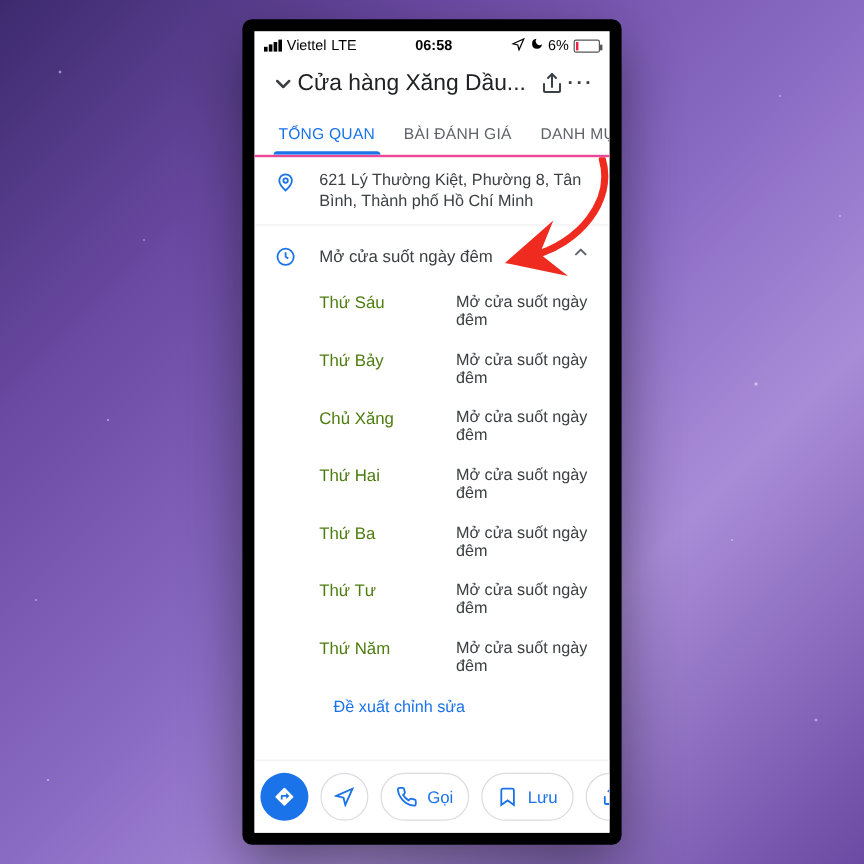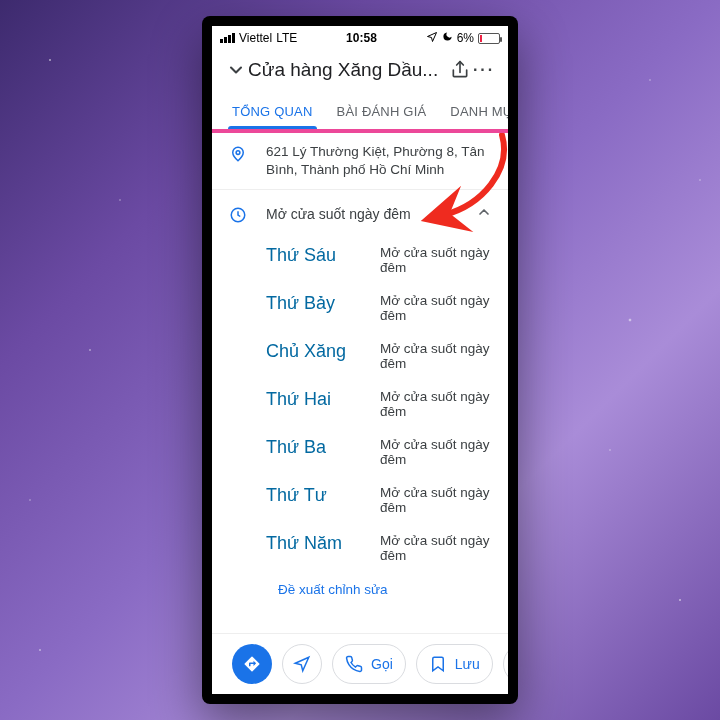--- a/index.html
+++ b/index.html
@@ -57,38 +57,38 @@
   .battery { width: 22px; height: 11px; border:1px solid #555; border-radius:2px; position:relative; }
   .battery::after{content:"";position:absolute;right:-3px;top:3px;width:2px;height:5px;background:#555;border-radius:1px;}
   .battery .fill{position:absolute;left:1px;top:1px;bottom:1px;width:8%;background:#e24;}
   .header {
     display:flex; align-items:center; 
     padding: 10px 12px 12px;
   }
   .header .chev-down svg{width:20px;height:20px;}
   .title { flex:1; font-size:19px; font-weight:500; color:#202124; white-space:nowrap; overflow:hidden; text-overflow:ellipsis;}
   .icon-btn{display:flex;align-items:center;justify-content:center;width:24px;height:24px;color:#3c4043}
-  .tabs{display:flex;border-bottom:4px solid #ec4899;padding:0 8px;gap:0;overflow:hidden}
+  .tabs{display:flex;border-bottom:2px solid #ec4899;padding:0 8px;gap:0;overflow:hidden}
   .tab{font-size:13px;font-weight:500;color:#5f6368;padding:10px 12px 10px;letter-spacing:.2px;white-space:nowrap;}
   .tab.active{color:#1a73e8;position:relative}
   .tab.active::after{content:"";position:absolute;left:8px;right:8px;bottom:0;height:3px;background:#1a73e8;border-radius:3px 3px 0 0}
   .content{flex:1;overflow:hidden;position:relative}
   .row{display:flex;padding:10px 16px 10px 16px;gap:18px;align-items:flex-start;}
   .row .row-icon{width:20px;flex:none;display:flex;justify-content:center;color:#1a73e8;margin-top:2px}
   .row .row-icon svg{width:18px;height:18px}
   .addr{font-size:13.5px;color:#3c4043;line-height:1.35}
   .hours-header .label{font-size:14px;color:#3c4043}
   .hours-header{align-items:center;border-top:1px solid #eee;padding-top:14px;padding-bottom:12px}
   .hours-header .caret{color:#5f6368}
   .hours-list{padding-left:54px;padding-right:16px}
   .hour-item{display:flex;justify-content:space-between;gap:24px;padding:9px 0;}
-  .hour-item .day{font-size:18px;color:#0369a1;flex:none;width:90px}
+  .hour-item .day{font-size:14px;color:#4d7c0f;flex:none;width:90px}
   .hour-item .val{font-size:13.5px;color:#3c4043;text-align:left;flex:1}
   .suggest{color:#1a73e8;font-size:13.5px;padding:10px 16px 10px 66px}
-  .action-bar{position:absolute;left:0;right:0;bottom:0;background:#fff;border-top:1px solid #eee;display:flex;gap:10px;padding:10px 20px;overflow:hidden}
+  .action-bar{position:absolute;left:0;right:0;bottom:0;background:#fff;border-top:1px solid #eee;display:flex;gap:10px;padding:10px 5px;overflow:hidden}
   .fab{width:40px;height:40px;border-radius:50%;background:#1a73e8;color:#fff;display:flex;align-items:center;justify-content:center;flex:none}
   .pill{height:40px;border:1px solid #dadce0;border-radius:20px;display:flex;align-items:center;gap:8px;padding:0 12px;color:#1a73e8;font-size:14px;flex:none;background:#fff}
   .pill.icon-only{width:40px;padding:0;justify-content:center}
   .pill svg,.fab svg{width:18px;height:18px}
   .red-arrow{position:absolute;pointer-events:none}
   .red-arrow svg{overflow:visible}
 </style>
 </head>
 <body>
 
@@ -99,21 +99,21 @@
       <div class="status-left">
         <span class="signal-bars">
             <span></span>
             <span></span>
             <span></span>
             <span></span>
           </span>
         <span>Viettel</span>
         <span>LTE</span>
       </div>
-      <div style="font-weight:600">10:58</div>
+      <div style="font-weight:600">06:58</div>
       <div class="status-right">
         <span>
           <svg viewBox="0 0 24 24" width="12" height="12" fill="none" stroke="#000" stroke-width="2">
               <path d="M3 11l18-8-8 18-2-8-8-2z"></path>
             </svg>
         </span>
         <span>
           <svg viewBox="0 0 24 24" width="11" height="11" fill="#000">
               <path d="M21 12.8A9 9 0 1111.2 3a7 7 0 009.8 9.8z"></path>
             </svg>

